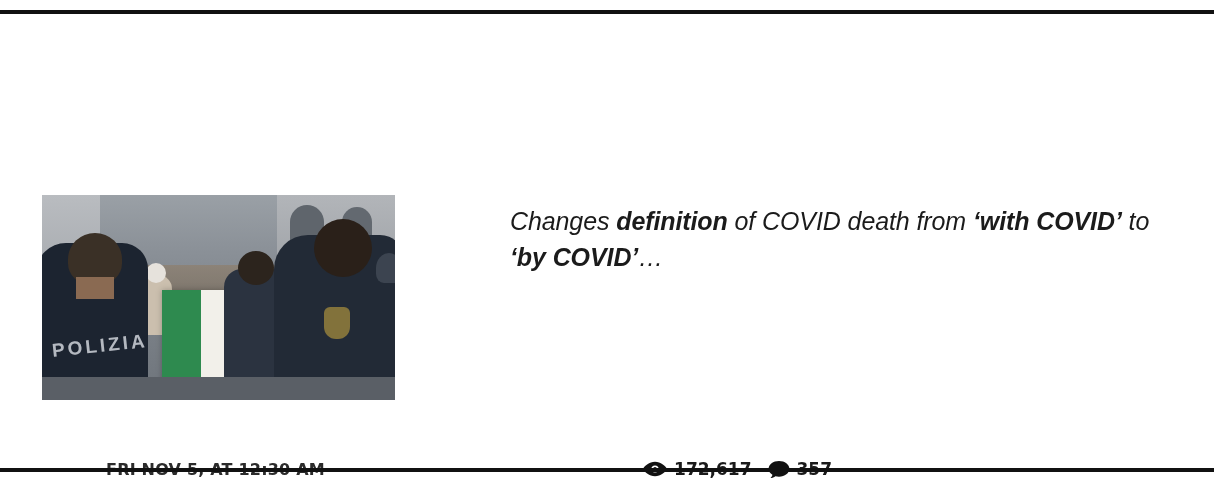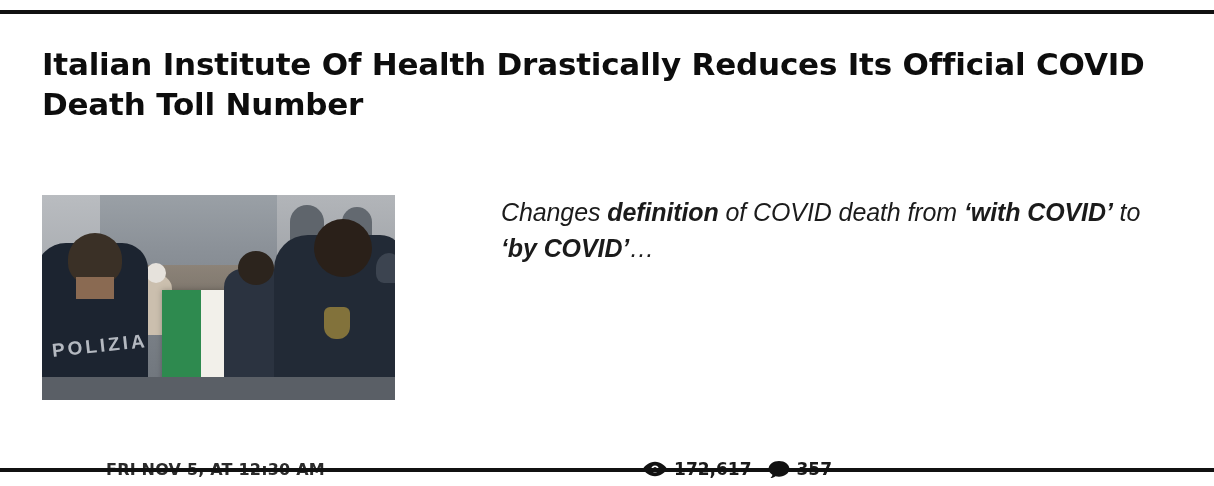--- a/index.html
+++ b/index.html
@@ -166,21 +166,21 @@
     padding-left: 106px;
     position: relative;
     height: 205px;
   }
   .deck {
     font-family: "Liberation Sans", sans-serif;
     font-style: italic;
     font-size: 25px;
     line-height: 1.42;
     color: #1b1b1b;
-    margin: 0;
+    margin: 9px;
     width: 660px;
     letter-spacing: -0.1px;
   }
   .deck b { font-weight: bold; }
   .meta {
     position: absolute;
     left: 106px;
     bottom: 7px;
     width: 726px;
     display: flex;
@@ -216,23 +216,20 @@
   }
   .icon-svg { display: block; }
 </style>
 </head>
 <body>
 
 <div class="page">
 
   <div class="rule-top"></div>
 
-  <div class="content">
-    <h1 class="headline">Italian Institute Of Health Drastically Reduces Its Official COVID Death Toll Number</h1>
-  </div>
 
   <div class="body-row">
 
     <div class="thumb">
       <div class="ph-sky"></div>
       <div class="ph-building-l"></div>
       <div class="ph-building-r"></div>
       <div class="ph-arch"></div>
       <div class="ph-arch2"></div>
       <div class="ph-crowd"></div>

